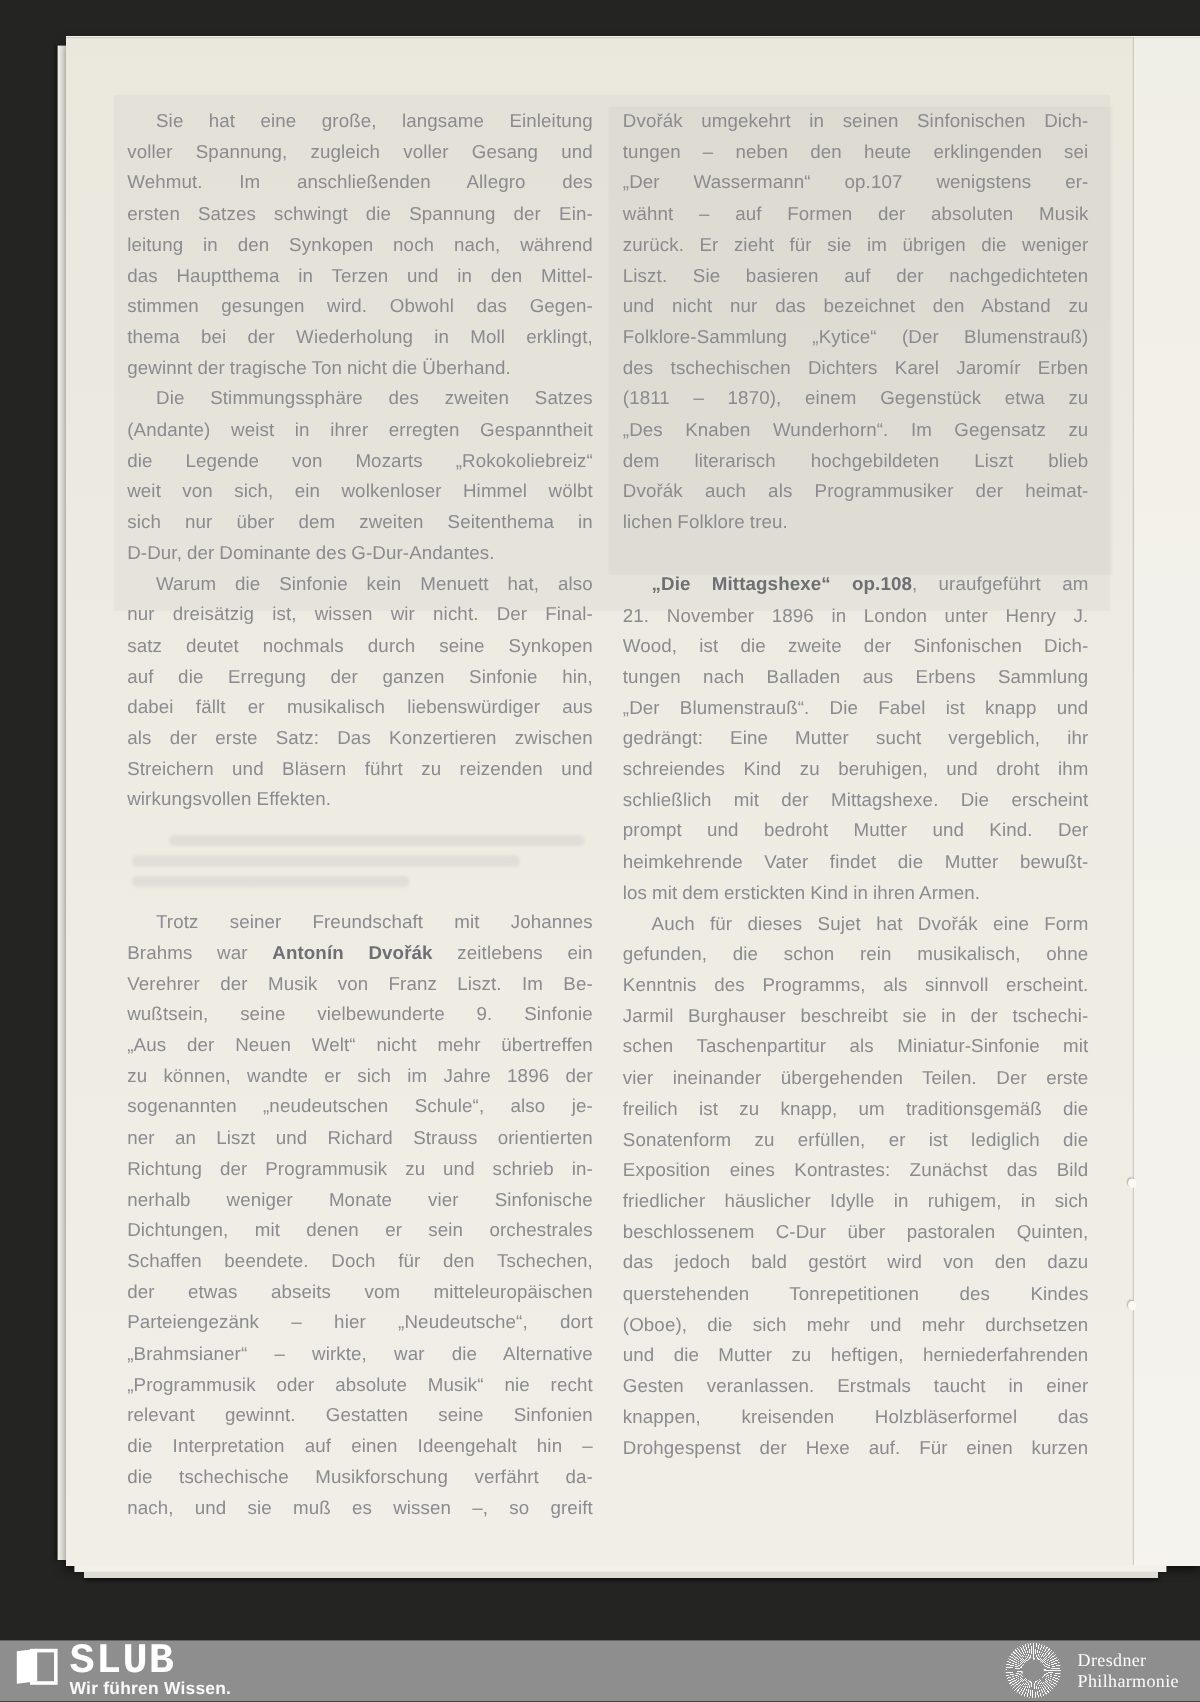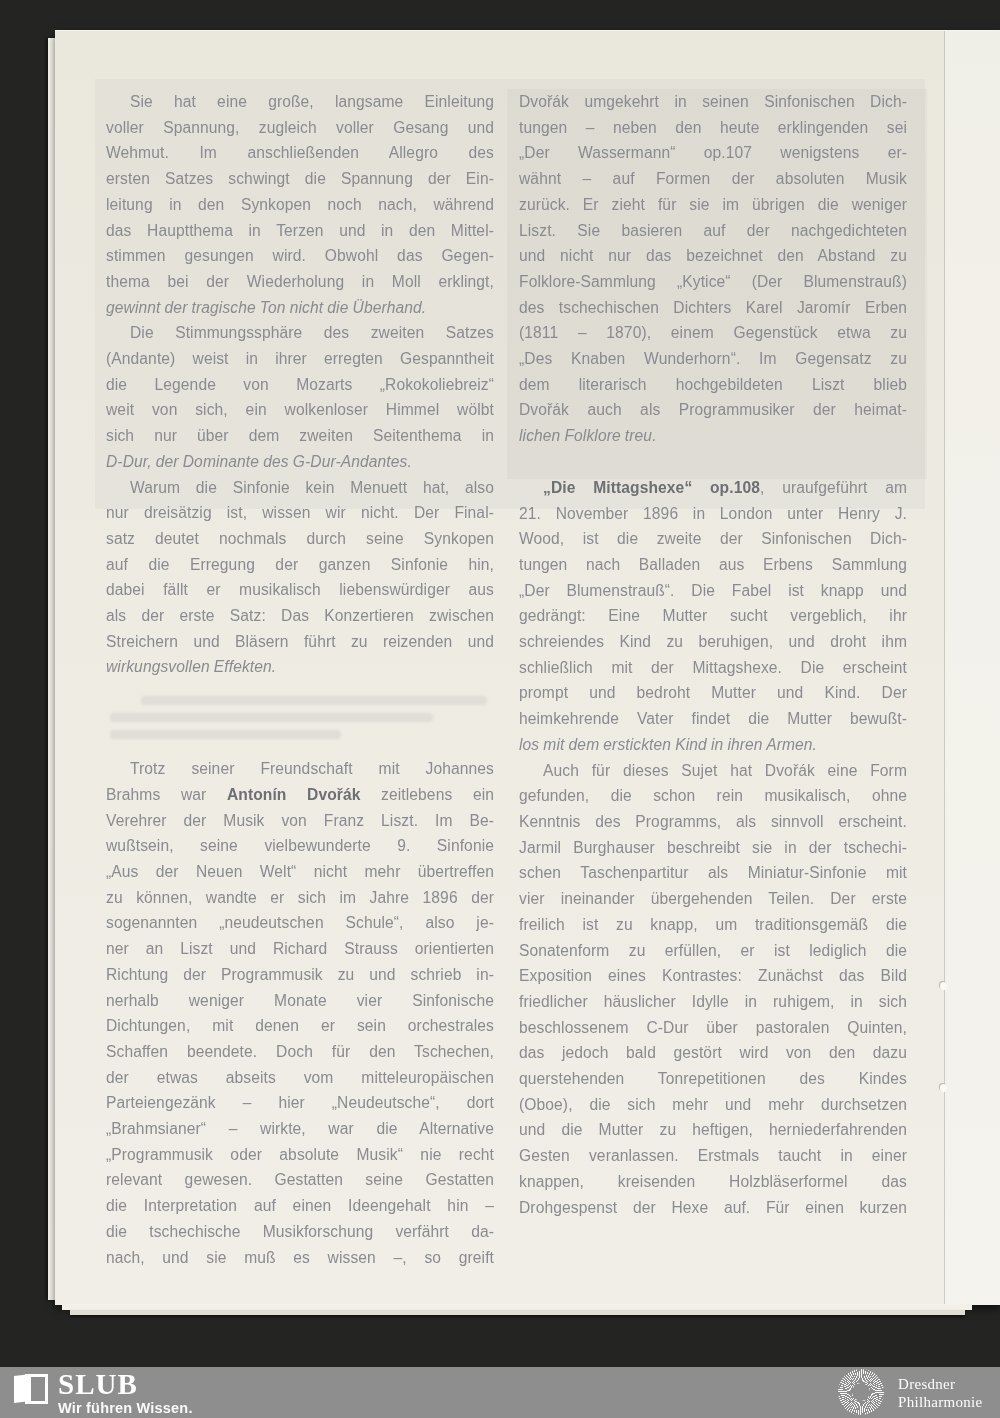--- a/index.html
+++ b/index.html
@@ -36,36 +36,36 @@
   .bleed div:nth-child(3){width:60%;}
   
   .col{
     position:absolute;top:58px;width:388px;
     color:#8a8b90;font-size:15.6px;line-height:25.7px;
     letter-spacing:0.1px;word-spacing:-0.3px;
   }
   .col-left{left:51px;}
   .col-right{left:464px;}
   .ln{text-align:justify;text-align-last:justify;}
-  .ln.last{text-align-last:left;font-style:italic;}
+  .ln.last{text-align-last:left;}
   .ln.indent{text-indent:24px;}
   .ln b{color:#6e6f74;font-weight:bold;}
   
   .footer{
     position:absolute;left:0;top:1367px;width:1000px;height:51px;
     background:#8e8e8e;
   }
   .slub{position:absolute;left:14px;top:3px;width:220px;height:46px;cursor:pointer;}
   .book-icon{position:absolute;left:0;top:4px;width:34px;height:33px;}
   .book-back{position:absolute;right:0;top:0;width:17px;height:24px;border:3px solid #ffffff;}
   .book-front{position:absolute;left:0;top:1px;width:17px;height:27px;background:#ffffff;transform:skewY(-7deg);}
   .slub-name{
     position:absolute;left:44px;top:-1px;
-    font-family:Liberation Serif, serif;font-weight:bold;
-    font-size:29px;line-height:31px;letter-spacing:1px;color:#ffffff;
+    font-family:Liberation Mono, monospace;font-weight:bold;
+    font-size:35px;line-height:31px;letter-spacing:1px;color:#ffffff;
   }
   .slub-tagline{
     position:absolute;left:44px;top:30px;
     font-size:14.5px;font-weight:bold;color:#fafafa;letter-spacing:0.2px;
   }
   .phil{position:absolute;left:838px;top:2px;width:160px;height:48px;cursor:pointer;}
   .sunburst{
     position:absolute;left:0;top:0;width:46px;height:46px;border-radius:50%;
     background:repeating-conic-gradient(rgba(255,255,255,0.95) 0deg 2dedeg, transparent 2deg 6deg);
     background:repeating-conic-gradient(rgba(255,255,255,0.95) 0deg 2deg, rgba(255,255,255,0) 2deg 6deg);
@@ -138,21 +138,21 @@
         <div class="ln">sogenannten „neudeutschen Schule“, also je-</div>
         <div class="ln">ner an Liszt und Richard Strauss orientierten</div>
         <div class="ln">Richtung der Programmusik zu und schrieb in-</div>
         <div class="ln">nerhalb weniger Monate vier Sinfonische</div>
         <div class="ln">Dichtungen, mit denen er sein orchestrales</div>
         <div class="ln">Schaffen beendete. Doch für den Tschechen,</div>
         <div class="ln">der etwas abseits vom mitteleuropäischen</div>
         <div class="ln">Parteiengezänk – hier „Neudeutsche“, dort</div>
         <div class="ln">„Brahmsianer“ – wirkte, war die Alternative</div>
         <div class="ln">„Programmusik oder absolute Musik“ nie recht</div>
-        <div class="ln">relevant gewesen. Gestatten seine Gestatten</div>
+        <div class="ln">relevant gewinnt. Gestatten seine Sinfonien</div>
         <div class="ln">die Interpretation auf einen Ideengehalt hin –</div>
         <div class="ln">die tschechische Musikforschung verfährt da-</div>
         <div class="ln">nach, und sie muß es wissen –, so greift</div>
       </div>
     </div>
   <div class="col col-right">
       <div>
         <div class="ln">Dvořák umgekehrt in seinen Sinfonischen Dich-</div>
         <div class="ln">tungen – neben den heute erklingenden sei</div>
         <div class="ln">„Der Wassermann“ op.107 wenigstens er-</div>

